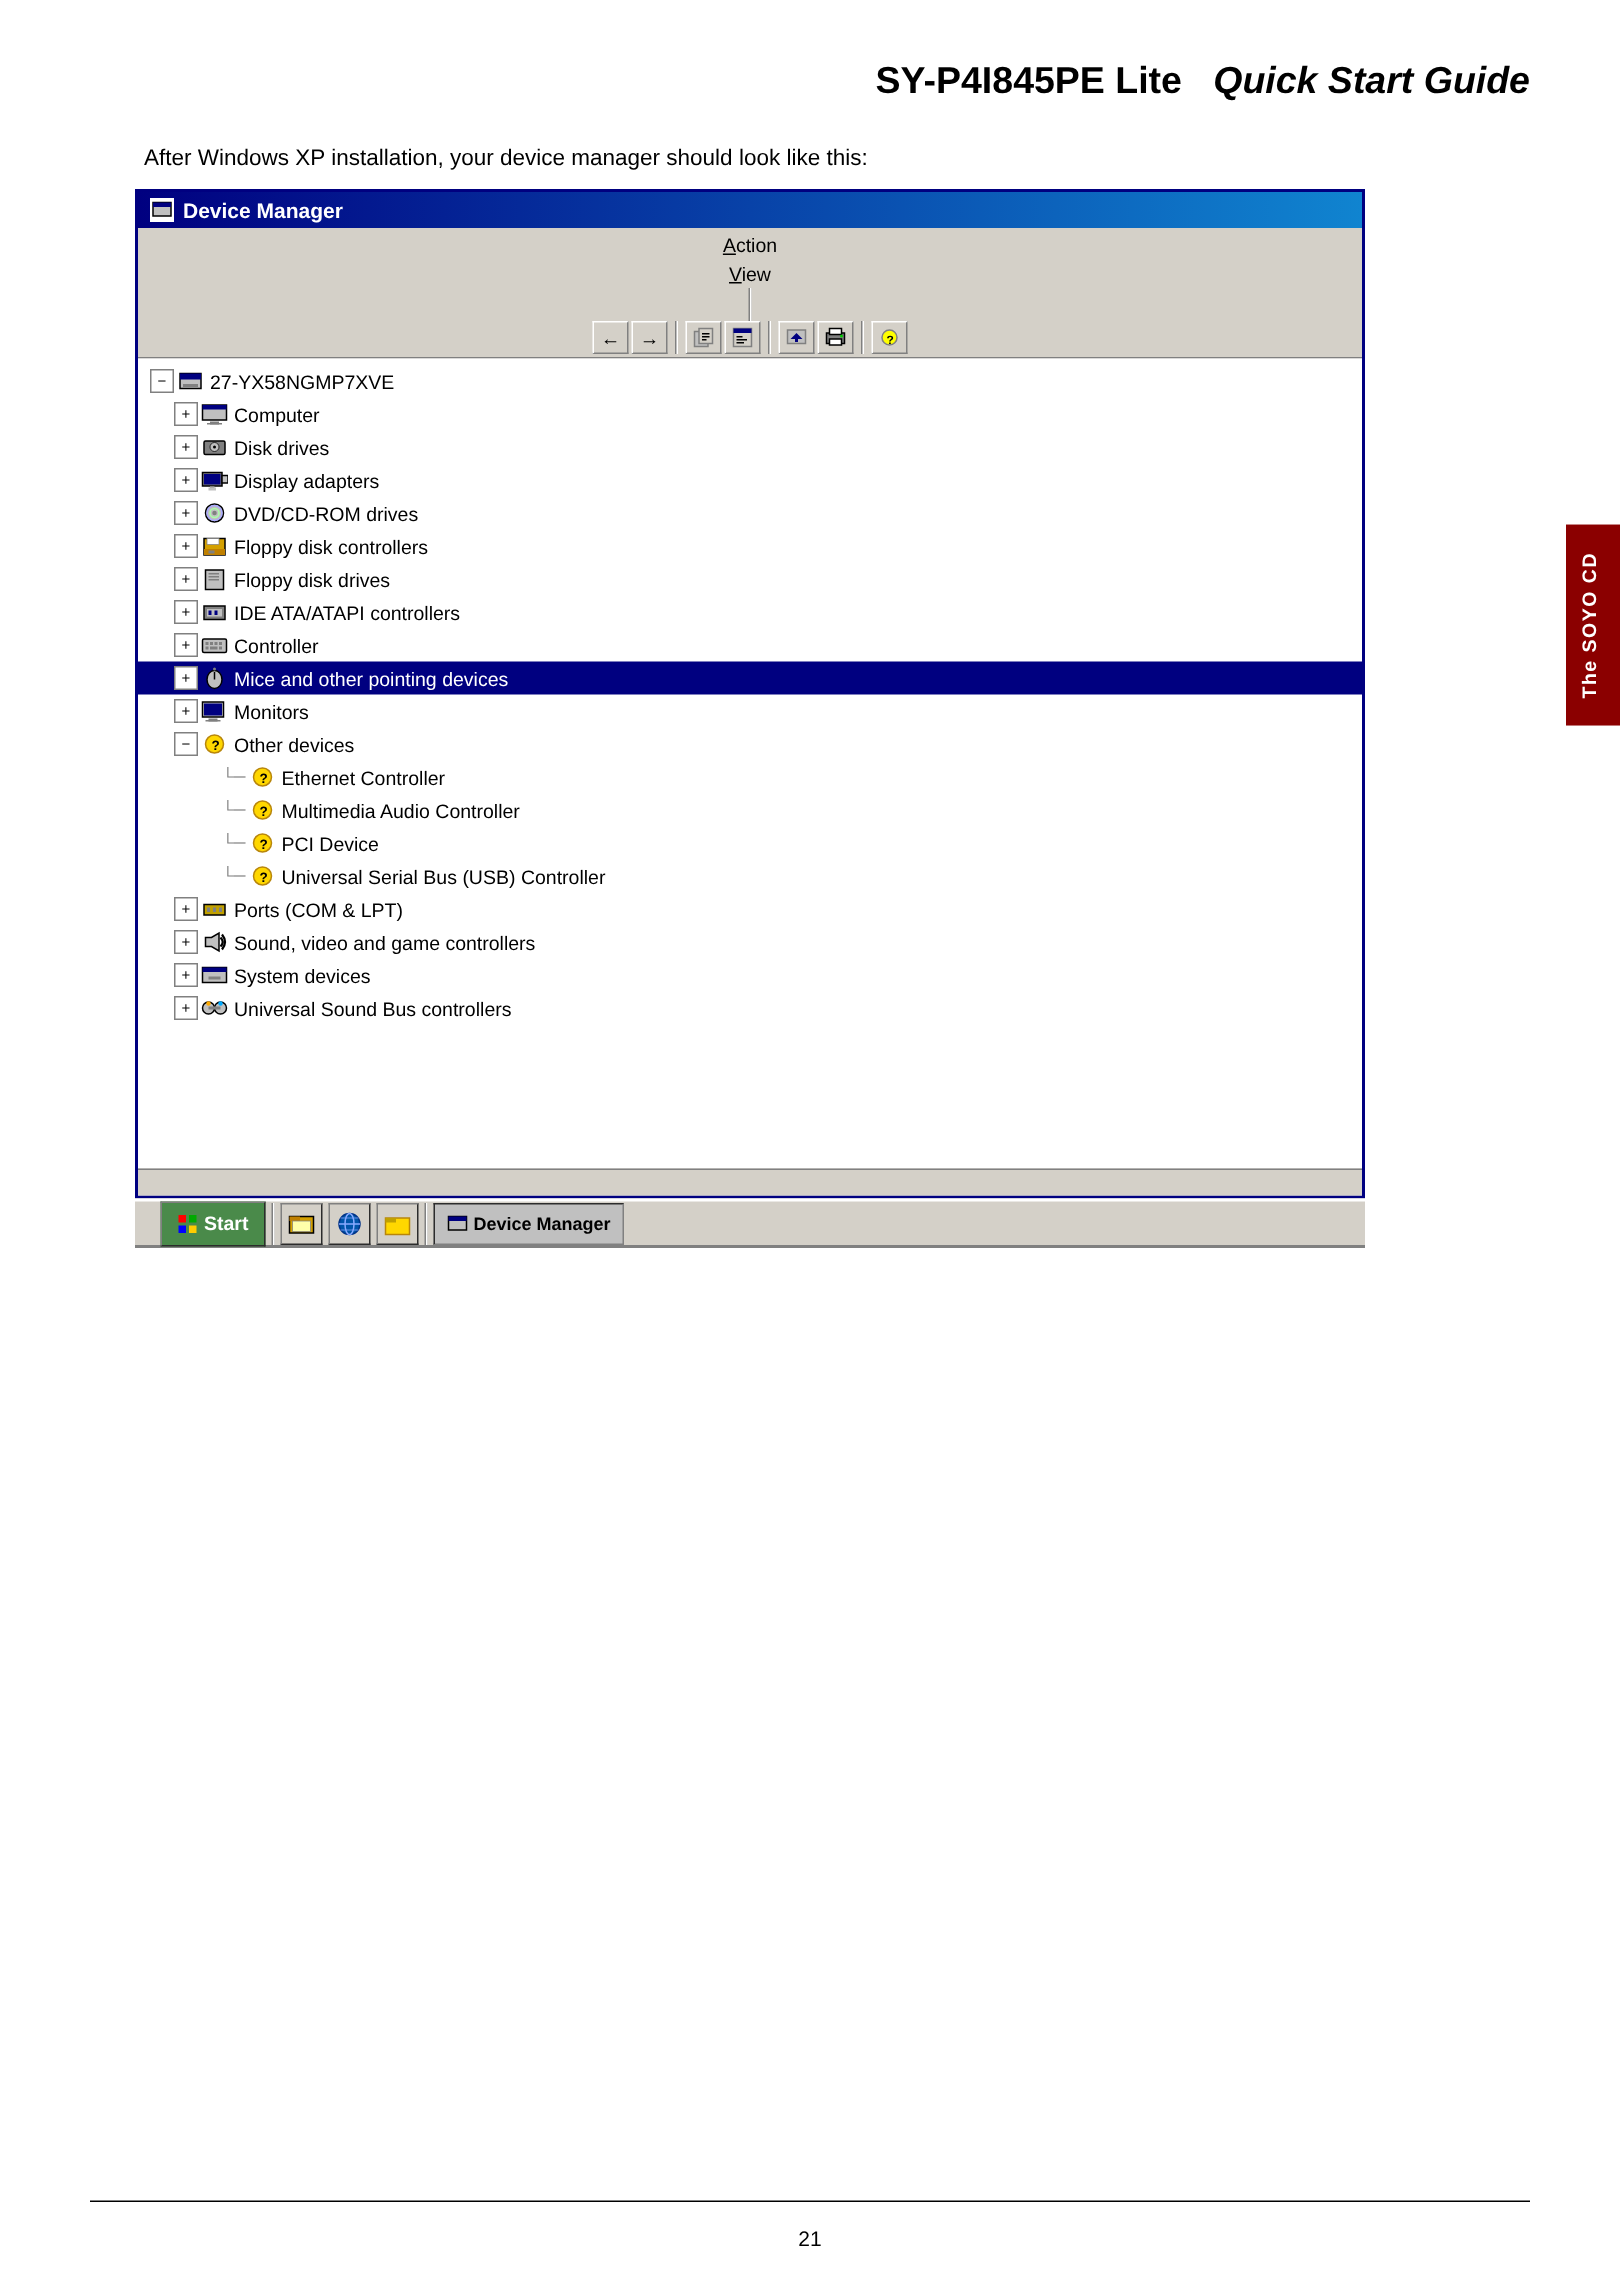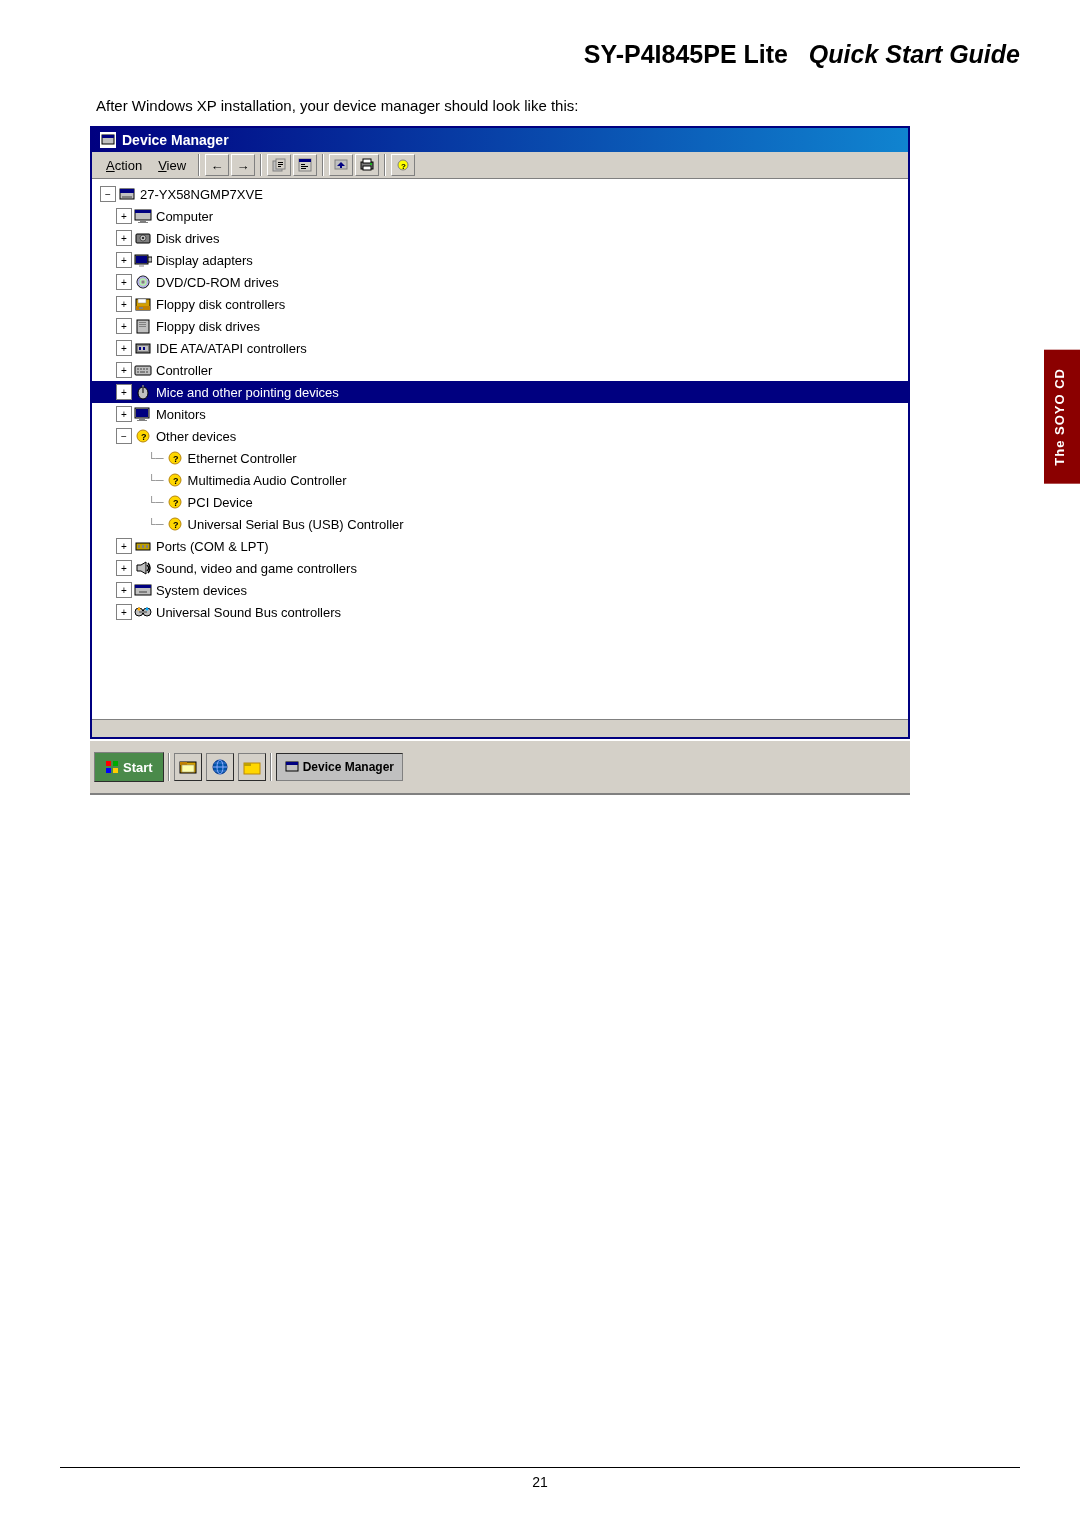--- a/index.html
+++ b/index.html
@@ -96,20 +96,21 @@
       justify-content: center;
     }
 
     .dm-menubar {
       background: #d4d0c8;
       border-bottom: 1px solid #808080;
       padding: 2px 6px;
       display: flex;
       align-items: center;
       gap: 0;
+      flex-direction: column;
     }
 
     .dm-menu-item {
       font-size: 13px;
       padding: 2px 8px;
       cursor: pointer;
       position: relative;
     }
 
     .dm-menu-item .underline {
@@ -196,28 +197,28 @@
     
     .dm-statusbar {
       background: #d4d0c8;
       border-top: 1px solid #808080;
       height: 18px;
     }
 
     
     .taskbar {
       width: 820px;
-      height: 56px;
+      height: 33px;
       background: #d4d0c8;
       border-top: 2px solid #fff;
       border-bottom: 2px solid #808080;
       display: flex;
       align-items: center;
       gap: 4px;
-      padding: 2px 4px;
+      padding: 2px 17px;
       margin-left: 30px;
       align-self: flex-start;
     }
 
     .taskbar-start {
       background: #4a8a4a;
       color: #fff;
       font-weight: bold;
       font-size: 13px;
       padding: 2px 10px;
@@ -257,21 +258,21 @@
       gap: 4px;
       padding: 0 8px;
       font-size: 12px;
       font-weight: bold;
       cursor: pointer;
     }
 
     
     .page-number {
       position: absolute;
-      bottom: 38px;
+      bottom: 28px;
       left: 50%;
       transform: translateX(-50%);
       font-size: 14px;
     }
 
     .page-bottom-line {
       position: absolute;
       bottom: 60px;
       left: 60px;
       right: 60px;

